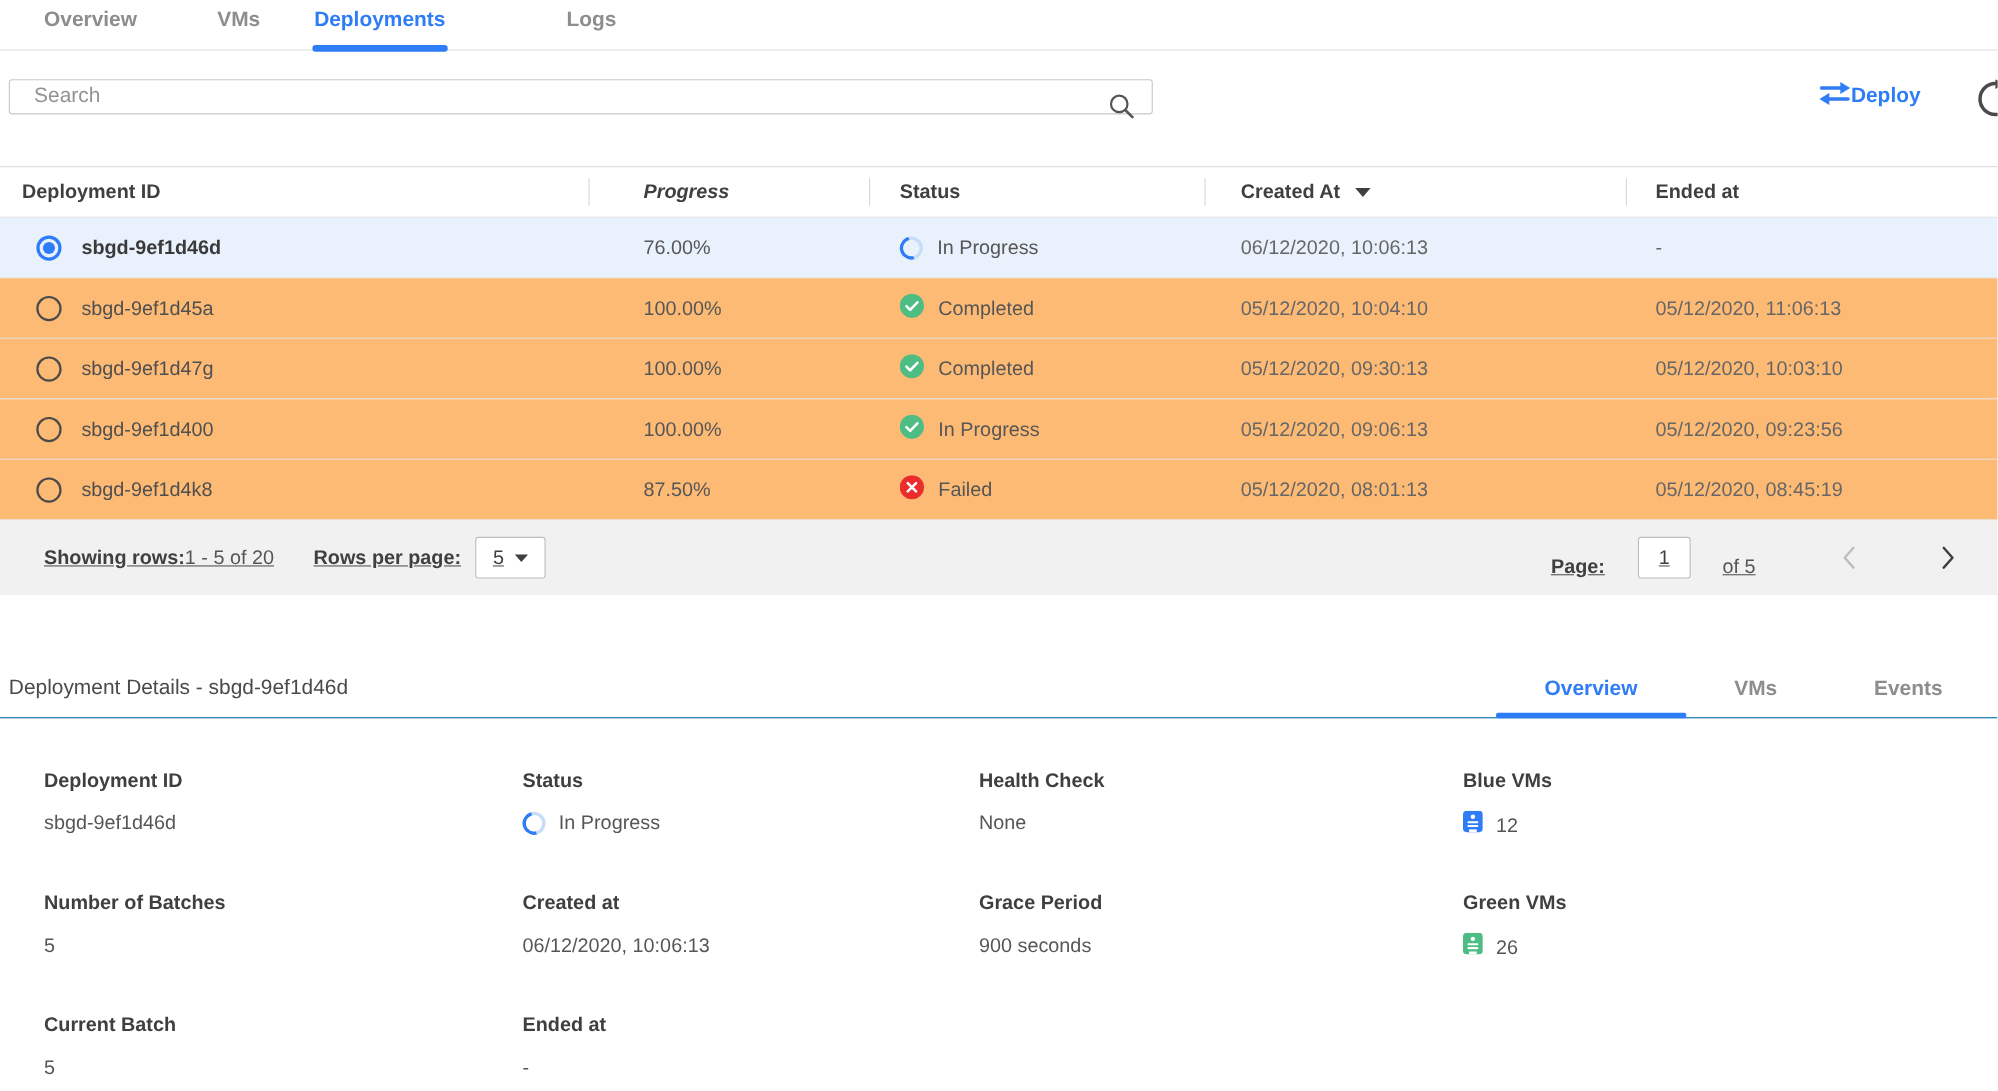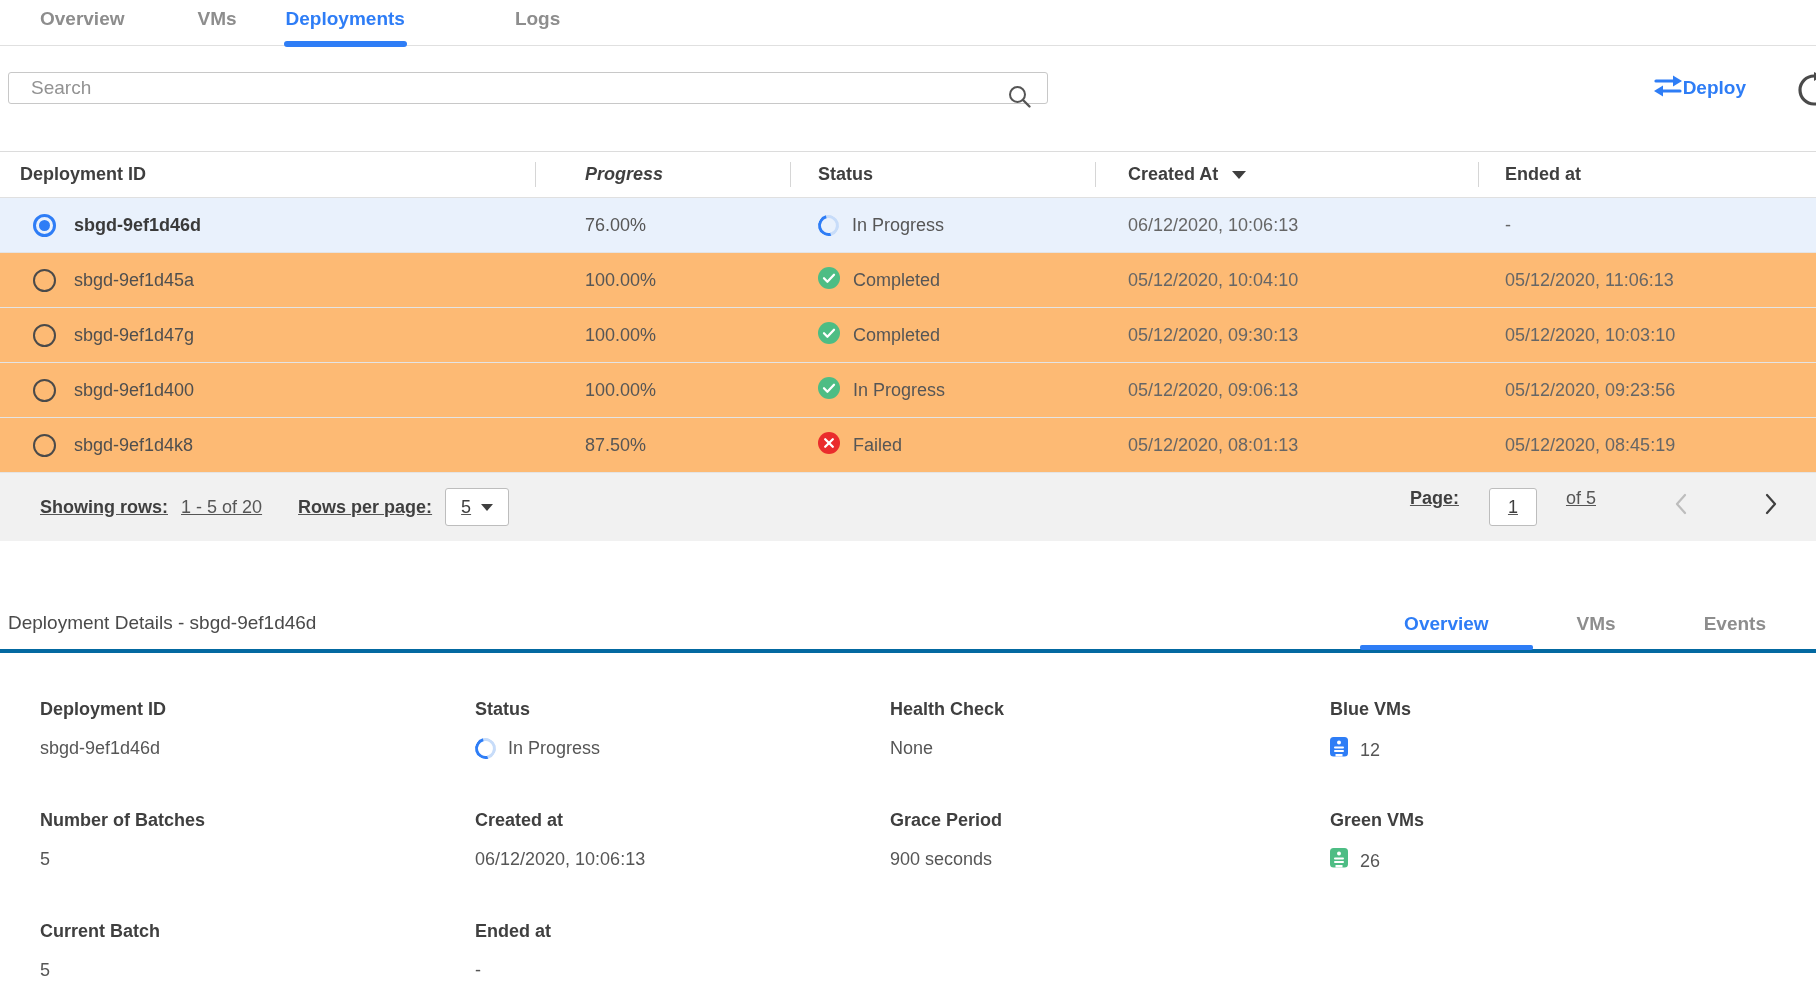--- a/index.html
+++ b/index.html
@@ -105,49 +105,49 @@
     transform: rotate(30deg);
   }
 
   
   .tfoot {
     background: #f1f1f1; height: 68px;
     display: flex; align-items: center;
     font-size: 18px; padding: 0 34px 0 40px; color: #565656; text-decoration: underline;
   }
   .tfoot b { color: #3f3f3f; font-weight: 700; }
-  .gap13 { margin-left: 13px; }
+  .gap13 { }
   .gap60 { margin-left: 36px; }
   .rpp-select {
     margin-left: 13px; width: 64px; height: 38px;
     background: #fff; border: 1px solid #bdbdbd; border-radius: 3px;
     display: flex; align-items: center; justify-content: center; gap: 10px;
     cursor: pointer; color: #3f3f3f;
   }
   .caret-down {
     width: 0; height: 0;
     border-left: 6px solid transparent; border-right: 6px solid transparent;
     border-top: 7px solid #3f3f3f;
   }
-  .pager { margin-left: auto; display: flex; align-items: flex-start; gap: 16px; }
+  .pager { margin-left: auto; display: flex; align-items: flex-end; gap: 16px; }
   .page-input {
     margin-left: 14px; width: 48px; height: 38px; text-align: center;
     border: 1px solid #bdbdbd; border-radius: 3px; background: #fff;
     font-family: "Liberation Sans", sans-serif; font-size: 18px; color: #3f3f3f; outline: none;
   }
   .page-of { margin-left: 13px; }
   .pg-btn { background: none; border: none; cursor: pointer; padding: 4px; }
   .pg-prev { margin-left: 58px; }
   .pg-next { margin-left: 52px; }
 
   
   .details-header {
     display: flex; align-items: flex-end;
     margin-top: 66px; height: 46px; padding-left: 8px;
-    border-bottom: 4px solid #0369a1;
+    border-bottom: 1px solid #0369a1;
   }
   .details-title { font-size: 19px; color: #4a4a4a; padding-bottom: 15px; }
   .details-tabs { margin-left: auto; display: flex; margin-right: 6px; }
   .dtab {
     position: relative; font-size: 19px; font-weight: 700; color: #8d8d8d;
     padding: 0 44px 14px 44px; cursor: pointer;
   }
   .dtab.active { color: #2e7df6; }
   .dtab.active::after {
     content: ""; position: absolute; left: 0; right: 0; bottom: -1px;

